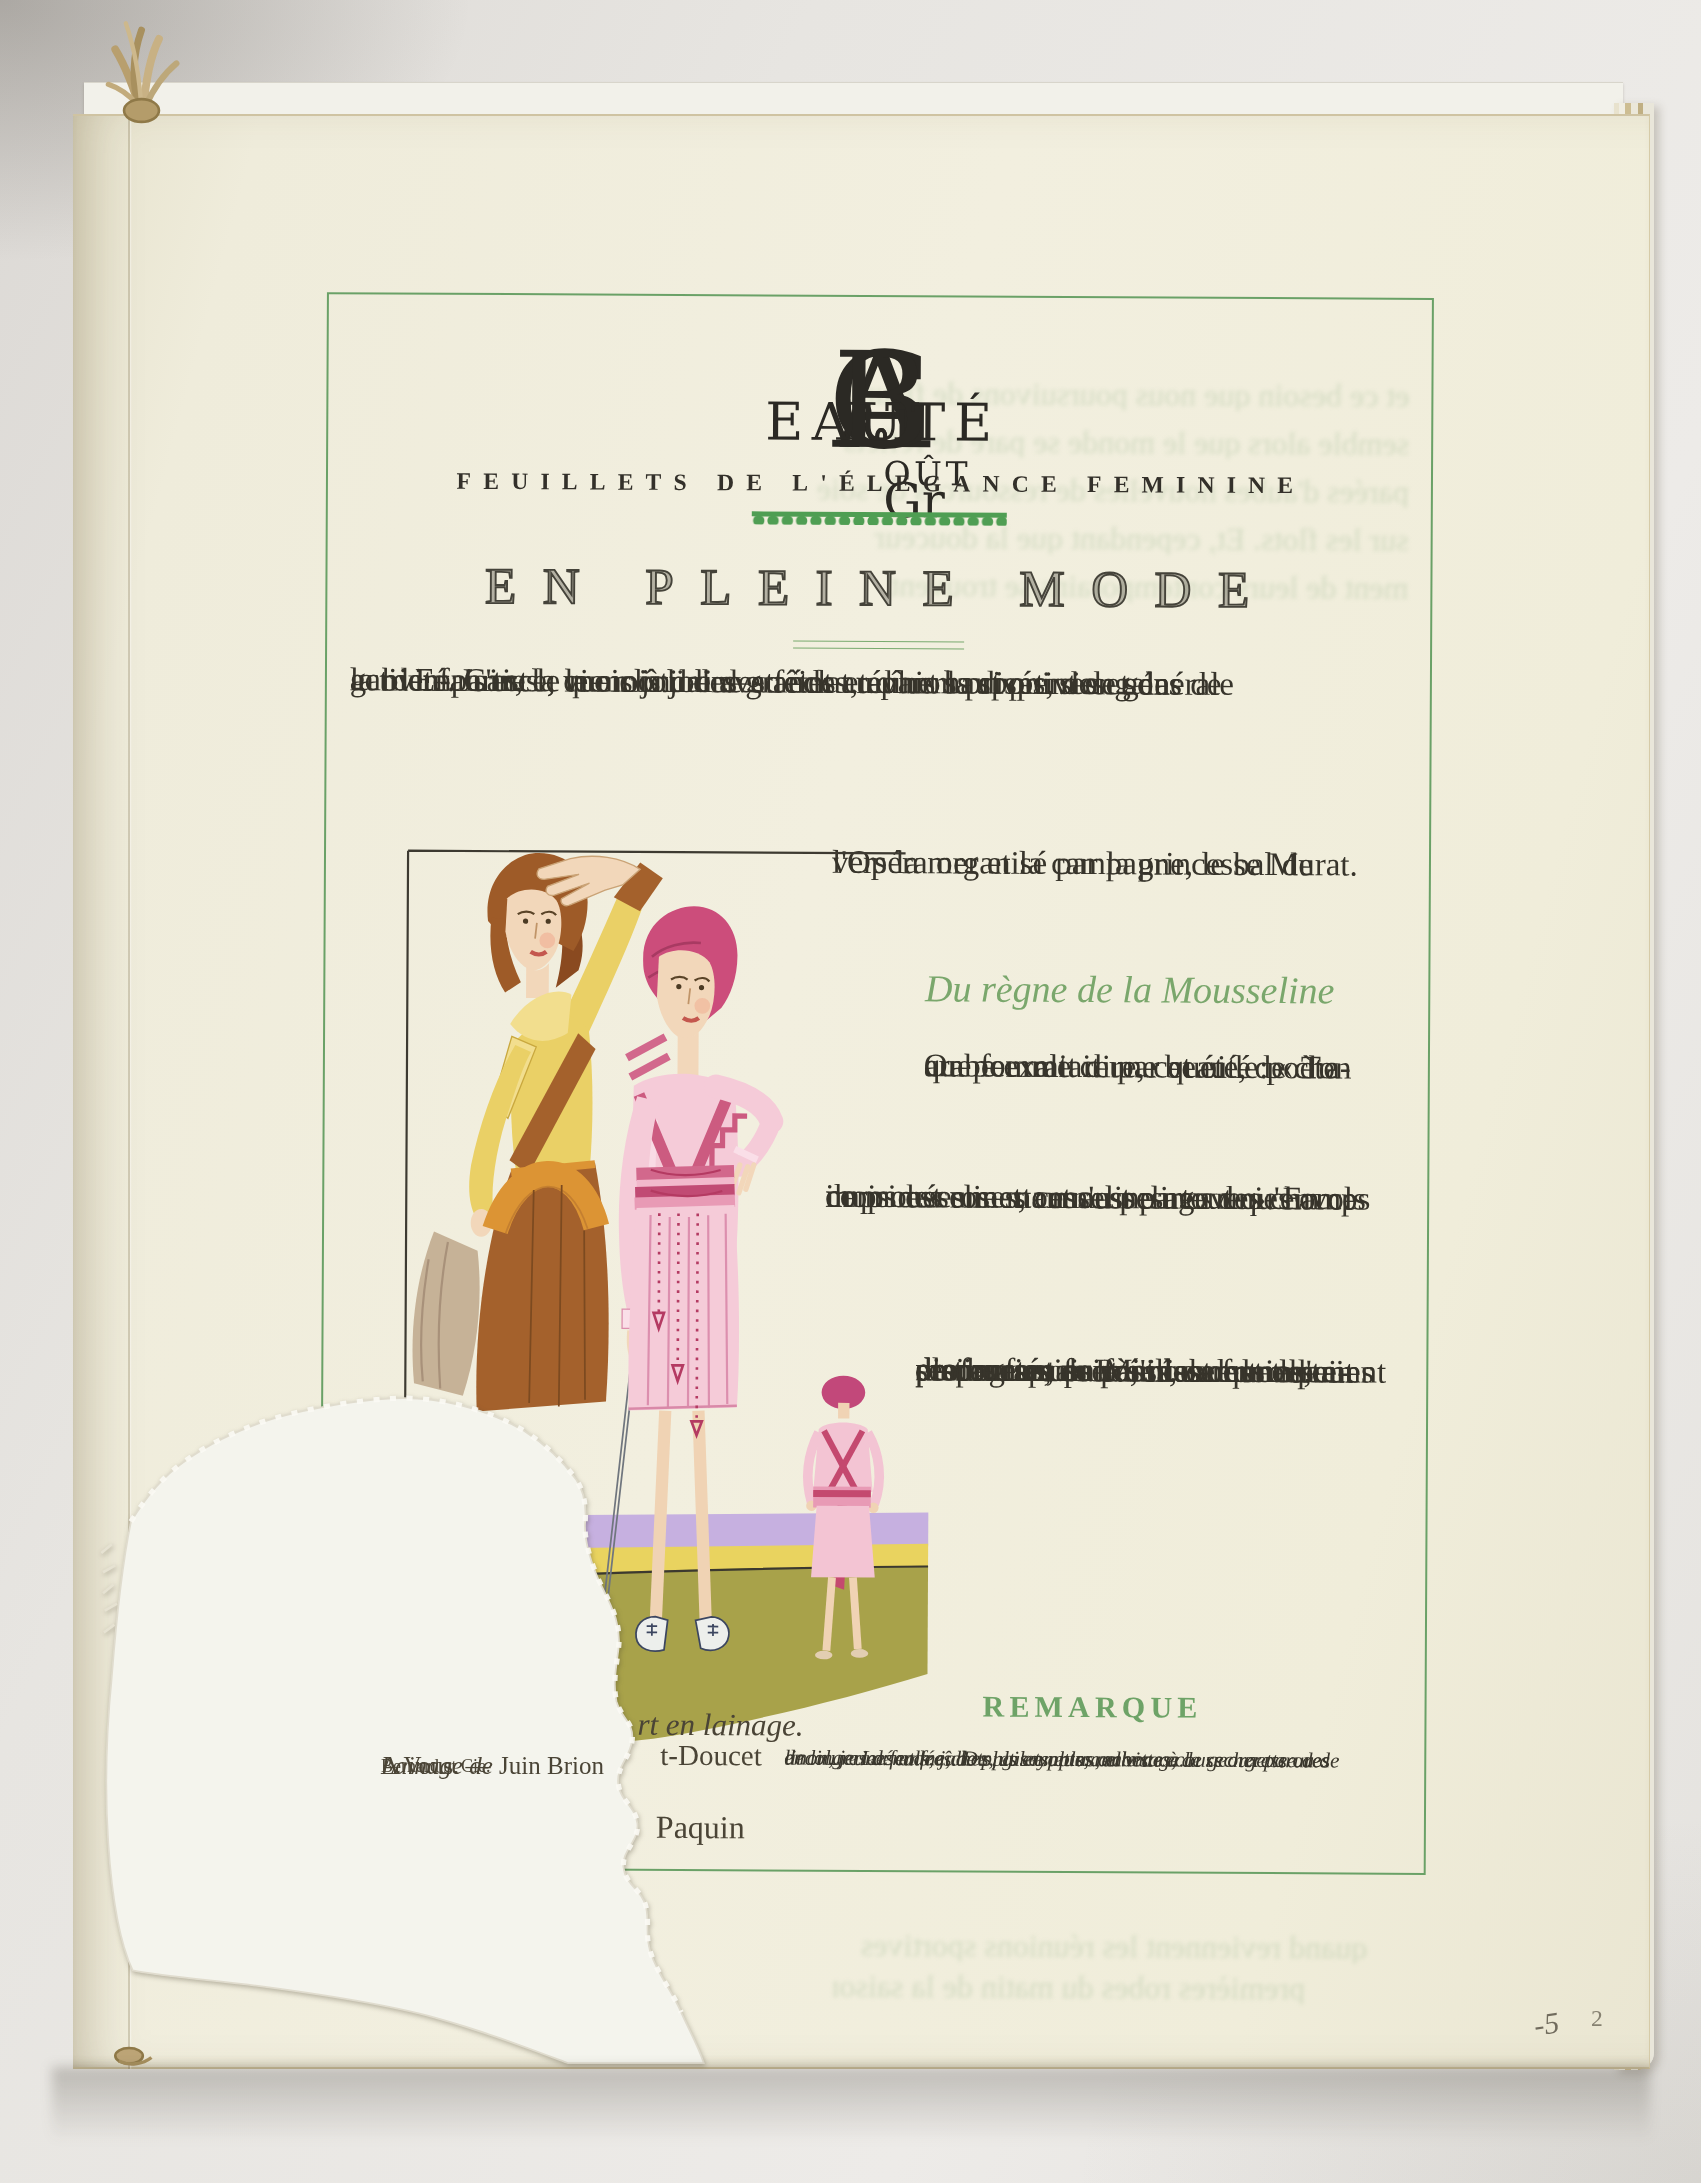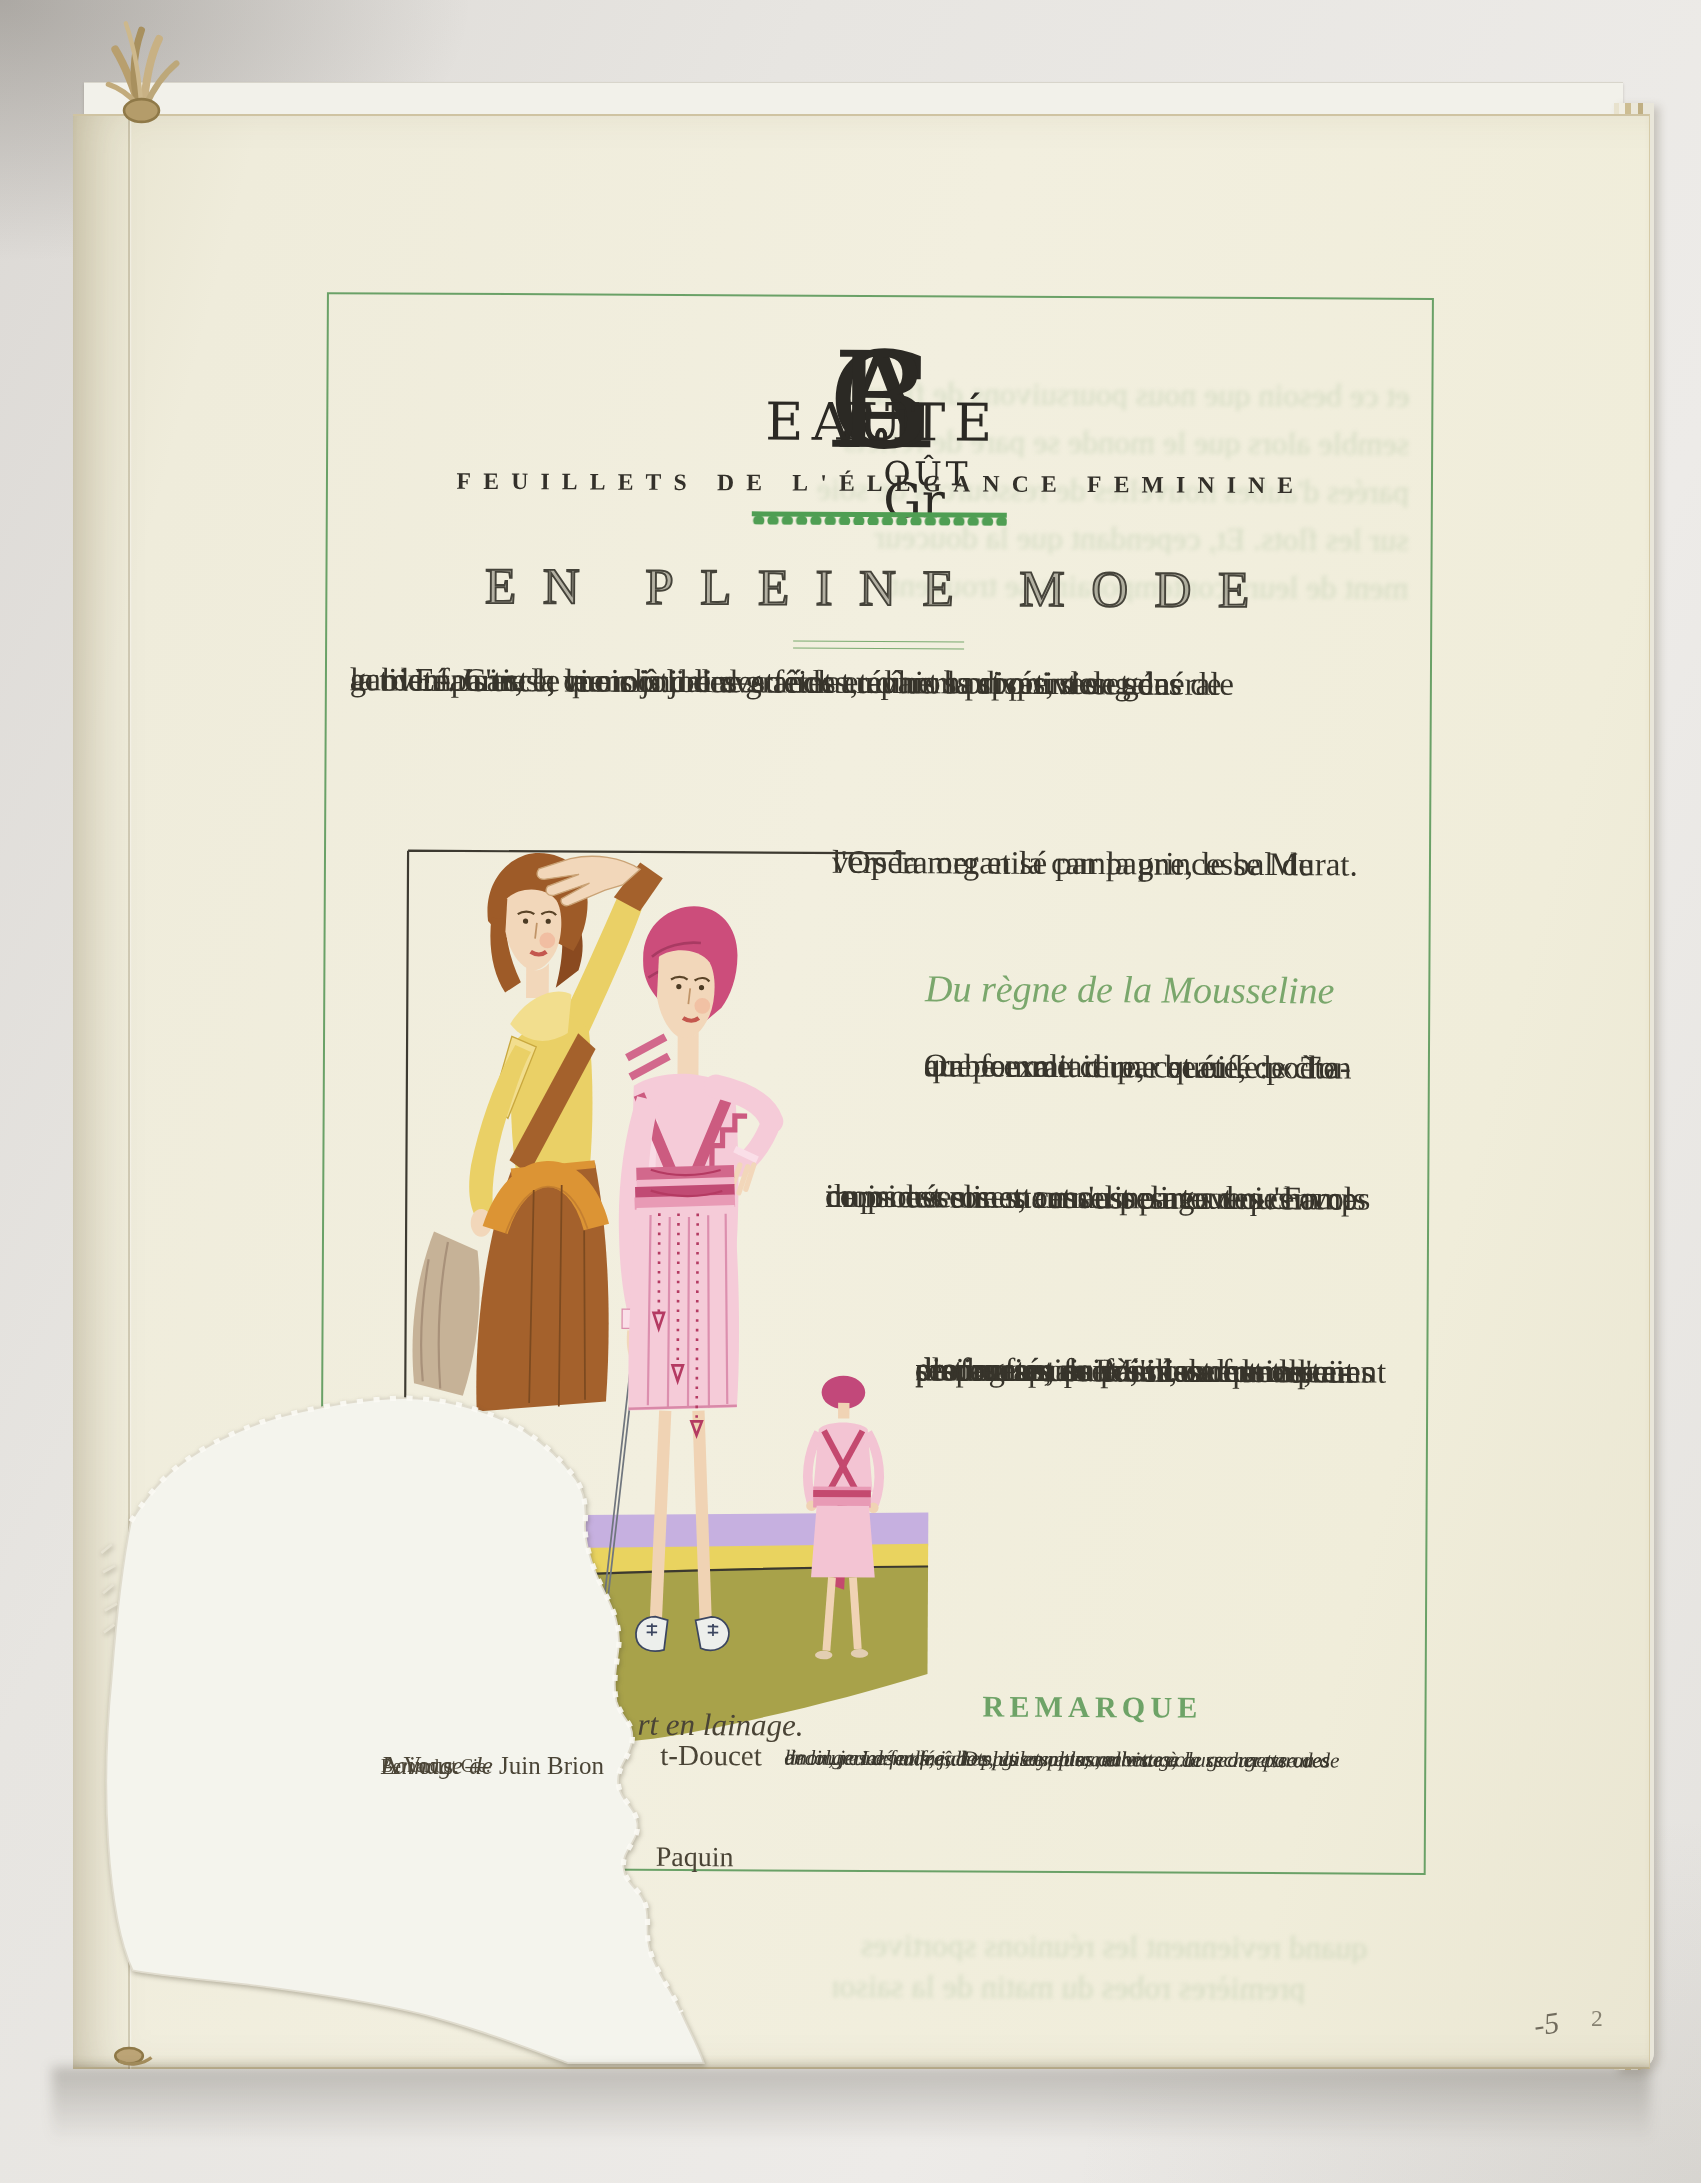--- a/index.html
+++ b/index.html
@@ -282,21 +282,21 @@
           <path d="M398 446 L 398 620" stroke-dasharray="3 8"></path>
             <path d="M392 620 L 404 620 L 398 638 Z"></path>
           <path d="M420 446 L 420 684" stroke-dasharray="3 8"></path>
             <path d="M414 684 L 426 684 L 420 700 Z"></path>
         </g>
       </g>
     </svg>
 
     <div class="cut-cap" style="left:641px;top:1708px;font-style:italic;font-size:31px;">rt en lainage.</div>
     <div class="cut-cap" style="left:636px;top:1740px;font-size:29px;margin-left:28px;">t-Doucet</div>
-    <div class="cut-cap" style="left:660px;top:1810px;font-size:28px;margin-top:32px;">Paquin</div>
+    <div class="cut-cap" style="left:660px;top:1810px;font-size:32px;">Paquin</div>
   </div>
 
   <svg style="left:0;top:0;filter:drop-shadow(1.7px 2.6px 2.6px rgba(70,60,40,.35));" width="1701" height="2184" viewBox="0 0 1948 2500">
     <path d="M150 1742 C 168 1712 190 1688 210 1674 C 240 1652 268 1640 300 1628 C 336 1616 396 1604 448 1601 C 500 1598 556 1612 600 1638 C 622 1652 644 1672 660 1694 C 668 1706 672 1724 670 1744 C 669 1762 676 1790 690 1818 C 702 1842 712 1862 708 1890 C 705 1912 702 1930 706 1948 C 712 1968 726 1972 724 1992 C 722 2012 706 2022 708 2042 C 710 2062 728 2068 730 2088 C 732 2108 712 2118 714 2138 C 716 2158 736 2164 740 2184 C 744 2204 738 2218 746 2238 C 754 2262 770 2280 780 2304 C 790 2326 800 2344 806 2362 L 650 2362 C 602 2344 556 2326 498 2310 C 440 2294 360 2282 282 2272 C 230 2266 180 2262 152 2256 C 136 2222 128 2170 124 2110 C 120 2050 122 1980 128 1920 C 133 1856 140 1790 150 1742 Z" fill="#f4f4ed" stroke="#e0dcce" stroke-width="2"></path>
     <path d="M150 1742 C 168 1712 190 1688 210 1674 C 240 1652 268 1640 300 1628 C 336 1616 396 1604 448 1601 C 500 1598 556 1612 600 1638 C 622 1652 644 1672 660 1694 C 668 1706 672 1724 670 1744 C 669 1762 676 1790 690 1818 C 702 1842 712 1862 708 1890 C 705 1912 702 1930 706 1948 C 712 1968 726 1972 724 1992 C 722 2012 706 2022 708 2042 C 710 2062 728 2068 730 2088 C 732 2108 712 2118 714 2138 C 716 2158 736 2164 740 2184 C 744 2204 738 2218 746 2238 C 754 2262 770 2280 780 2304" fill="none" stroke="#fbfaf4" stroke-width="6" stroke-dasharray="7 12" opacity=".9"></path>
     <path d="M128 1768 l -12 10 M132 1792 l -14 8 M130 1814 l -12 10 M134 1836 l -14 8 M131 1860 l -12 9" stroke="#e6e2d2" stroke-width="3" fill="none"></path>
   </svg>
 
   <div class="caption-under">
     <div>A Vous. —</div>

